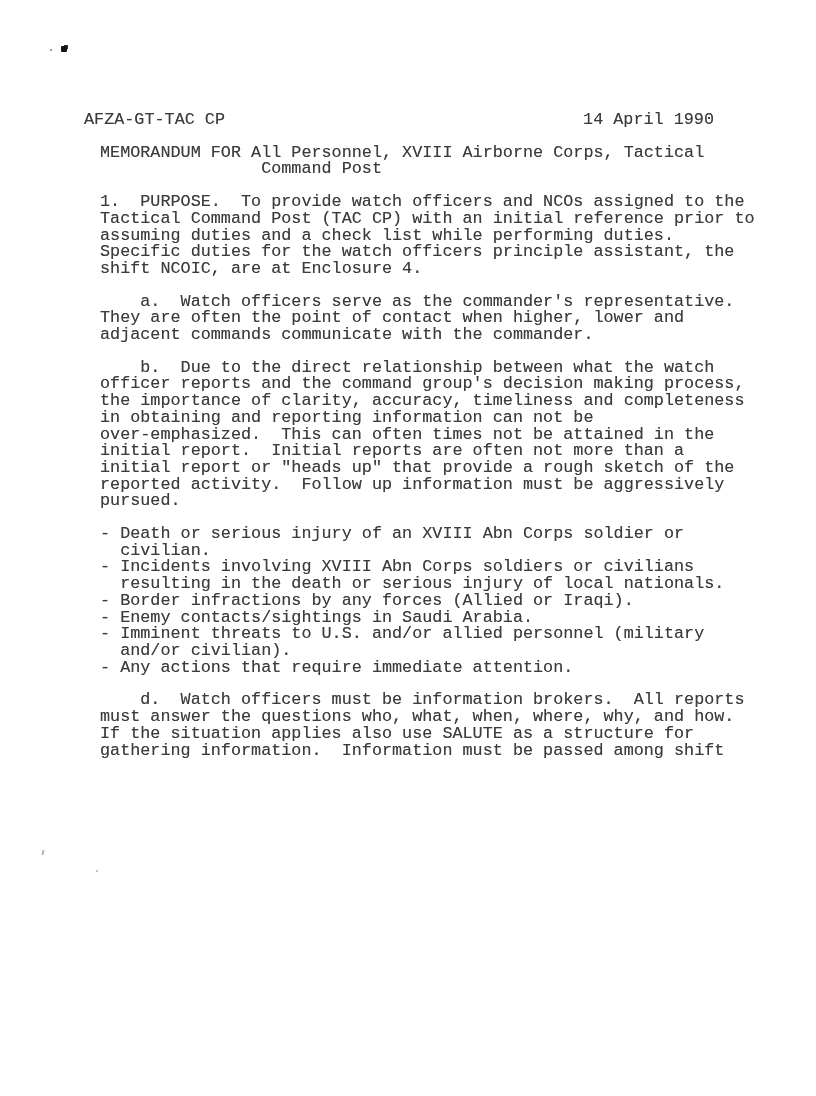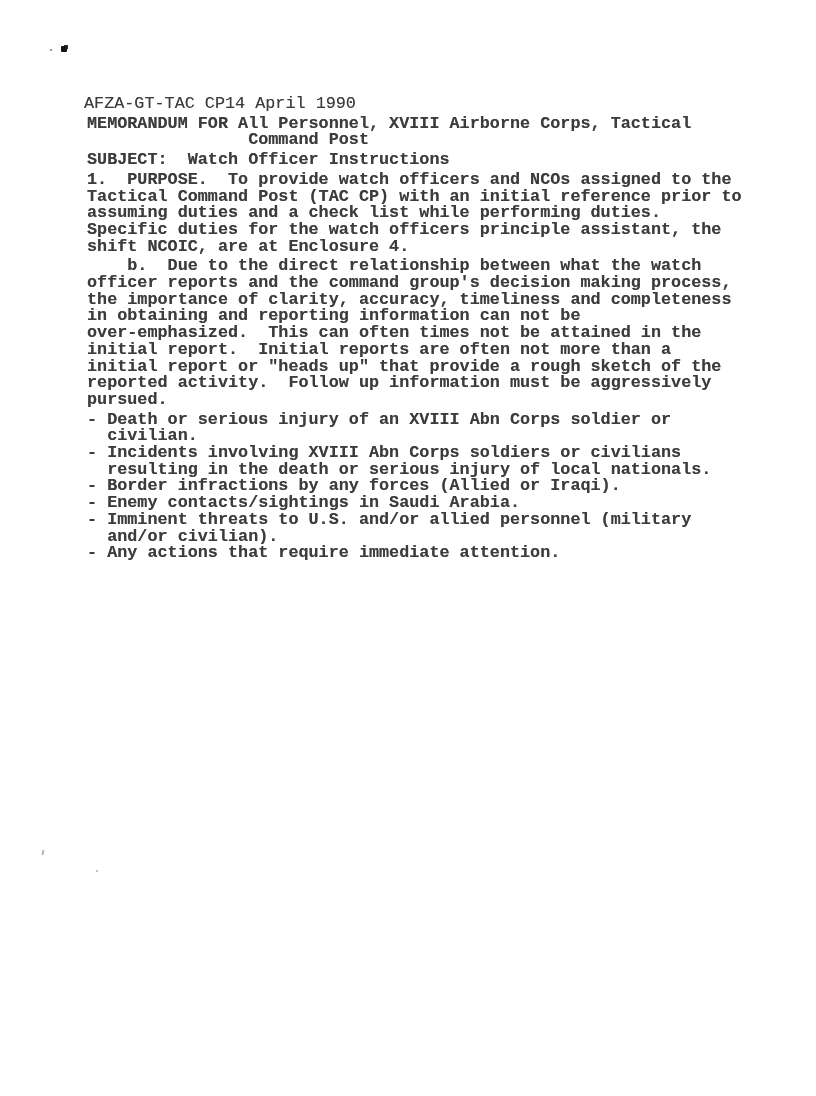--- a/index.html
+++ b/index.html
@@ -20,31 +20,31 @@
     top: 96px;
     width: 660px;
     font-family: "Liberation Mono", "DejaVu Sans Mono", monospace;
     font-size: 16.8px;
     line-height: 16.7px;
     color: #3c3c3c;
     text-shadow: 0 0 0.5px rgba(60, 60, 60, 0.55);
   }
   .header-row {
     display: flex;
-    justify-content: flex-start;
+    justify-content: space-between;
     width: 630px;
     white-space: pre;
+    margin-top: 16px;
   }
   pre.block {
-    margin: 3px;
+    margin: 16px;
     font-family: inherit;
     font-size: inherit;
     line-height: inherit;
     white-space: pre;
-    font-weight: bold;
   }
   .gap1 { margin-top: 16.7px; }
   .gap2 { margin-top: 33.4px; }
   
   .speck {
     position: absolute;
     background: #1f1f1f;
   }
   .speck.s-dot      { left: 50px; top: 49px;  width: 2px; height: 2px; background: #9a9a9a; }
   .speck.s-blob     { left: 61px; top: 46px;  width: 6px; height: 6px; background: #151515; border-radius: 1px; box-shadow: 2px -2px 0 -1px #333; }
@@ -64,29 +64,31 @@
   <div class="doc">
 
     <div class="header-row">
       <span>AFZA-GT-TAC CP</span>
       <span>14 April 1990</span>
     </div>
 
     <pre class="block gap2">MEMORANDUM FOR All Personnel, XVIII Airborne Corps, Tactical
                 Command Post</pre>
 
-    <pre class="block gap1">SUBJECT:  Watch Officer Instructions</pre>
 
     <pre class="block gap2">1.  PURPOSE.  To provide watch officers and NCOs assigned to the
 Tactical Command Post (TAC CP) with an initial reference prior to
 assuming duties and a check list while performing duties.
 Specific duties for the watch officers principle assistant, the
 shift NCOIC, are at Enclosure 4.</pre>
 
 
+    <pre class="block gap1">    a.  Watch officers serve as the commander's representative.
+They are often the point of contact when higher, lower and
+adjacent commands communicate with the commander.</pre>
 
     <pre class="block gap1">    b.  Due to the direct relationship between what the watch
 officer reports and the command group's decision making process,
 the importance of clarity, accuracy, timeliness and completeness
 in obtaining and reporting information can not be
 over-emphasized.  This can often times not be attained in the
 initial report.  Initial reports are often not more than a
 initial report or "heads up" that provide a rough sketch of the
 reported activity.  Follow up information must be aggressively
 pursued.</pre>
@@ -95,15 +97,19 @@
     <pre class="block gap1">- Death or serious injury of an XVIII Abn Corps soldier or
   civilian.
 - Incidents involving XVIII Abn Corps soldiers or civilians
   resulting in the death or serious injury of local nationals.
 - Border infractions by any forces (Allied or Iraqi).
 - Enemy contacts/sightings in Saudi Arabia.
 - Imminent threats to U.S. and/or allied personnel (military
   and/or civilian).
 - Any actions that require immediate attention.</pre>
 
+    <pre class="block gap1">    d.  Watch officers must be information brokers.  All reports
+must answer the questions who, what, when, where, why, and how.
+If the situation applies also use SALUTE as a structure for
+gathering information.  Information must be passed among shift</pre>
 
   </div>
 </div>
 
 </body></html>

